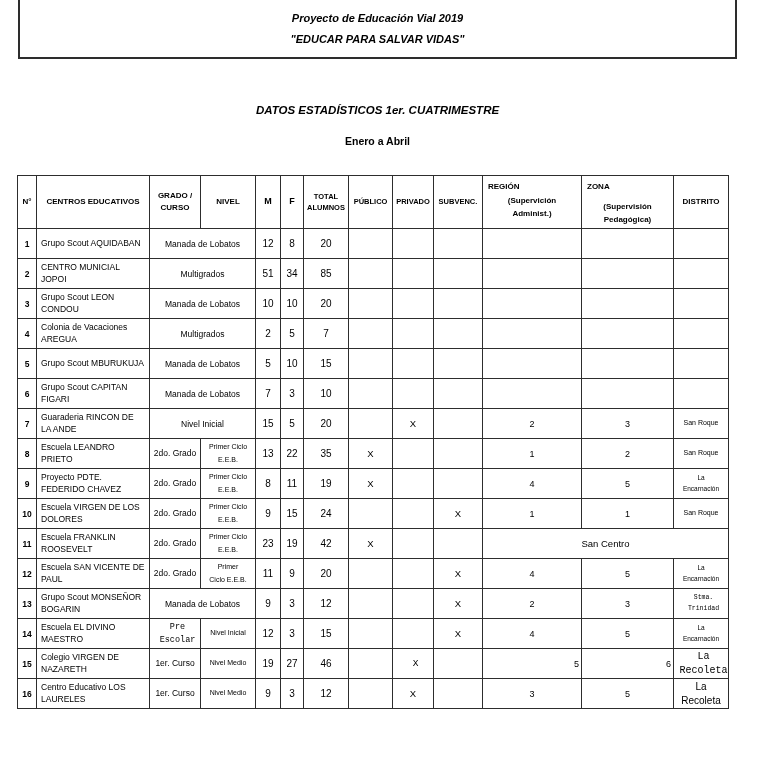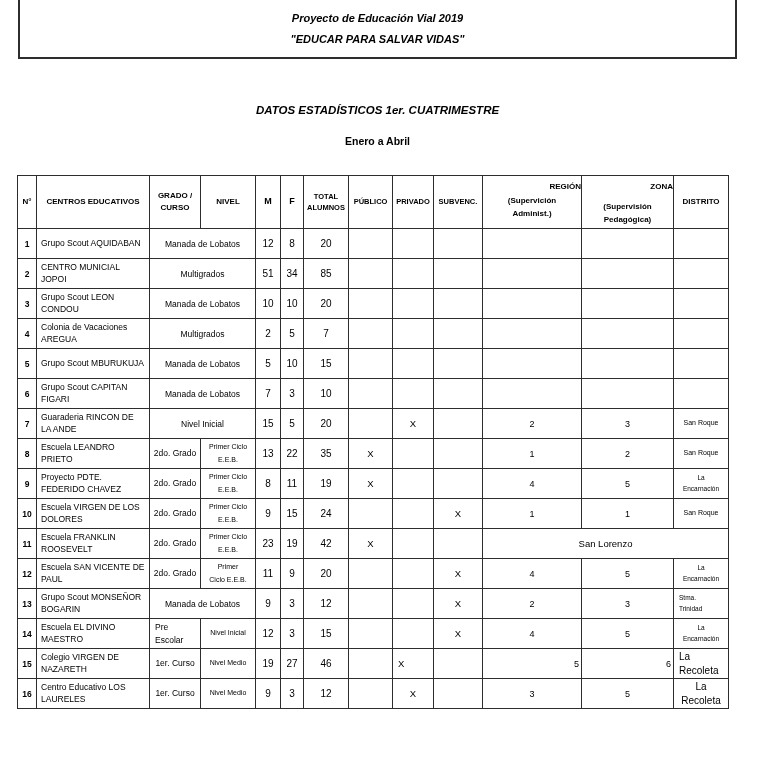--- a/index.html
+++ b/index.html
@@ -37,38 +37,38 @@
     overflow:hidden; vertical-align:middle;
   }
   thead tr { height:53px; }
   tbody tr { height:30px; }
   .pre { white-space:pre-line; }
   
   .h  { font-weight:bold; font-size:8px; text-align:center; line-height:1.5; }
   .h-lg { font-size:9px; }
   .h-sm { font-size:7.5px; }
   .h-top { vertical-align:top; }
-  .hline { text-align:right; padding:5px 0 0 5px; font-size:8px; font-weight:bold; }
+  .hline { text-align:left; padding:5px 0 0 5px; font-size:8px; font-weight:bold; }
   .hsub  { text-align:center; font-size:8px; font-weight:bold; line-height:1.6; }
   .hsub.gap { margin-top:8px; }
   .hsub.gap2 { margin-top:2px; }
   
   .c-n      { font-weight:bold; font-size:8.5px; text-align:center; }
   .c-name   { font-size:8.5px; text-align:left; padding:2px 3px 2px 4px; line-height:1.3;margin-left:28px; }
   .c-merged { font-size:8.5px; text-align:center;margin-top:20px; }
   .c-grado  { font-size:8.5px; text-align:center; white-space:pre-line; line-height:1.5; }
   .c-nivel  { font-size:7px;  text-align:center; white-space:pre-line; line-height:1.8; }
   .c-num    { font-size:10px; text-align:center; }
   .c-x      { font-size:9.5px; text-align:center; }
   .c-rnum   { font-size:9px;  text-align:center; }
   .c-rzd    { font-size:9.5px; text-align:center; }
   .c-distrito { font-size:7px; text-align:center; white-space:pre-line; line-height:1.55; }
   .xs { font-size:6.5px; }
   .md { font-size:10px; line-height:1.4; }
-  .al { text-align:left; padding-left:5px; }
+  .al { text-align:center; padding-left:5px;font-family:Liberation Mono, monospace; }
   .ar { text-align:right; padding-right:2px; }
   .c-void { border:none; }
 </style>
 </head>
 <body>
 
 <div class="title-box">
   <div class="title-line">Proyecto de Educación Vial 2019</div>
   <div class="title-line">"EDUCAR PARA SALVAR VIDAS"</div>
 </div>
@@ -272,21 +272,21 @@
         <td class="c-name">Escuela FRANKLIN ROOSEVELT</td>
         <td class="c-grado">2do. Grado</td>
         <td class="c-nivel">Primer Ciclo
 E.E.B.</td>
         <td class="c-num">23</td>
         <td class="c-num">19</td>
         <td class="c-num">42</td>
         <td class="c-x">X</td>
         <td class="c-x"></td>
         <td class="c-x"></td>
-        <td class="c-rzd" colspan="3">San Lorenzo</td>
+        <td class="c-rzd" colspan="3">San Centro</td>
       </tr>
       <tr>
         <td class="c-n">12</td>
         <td class="c-name">Escuela SAN VICENTE DE PAUL</td>
         <td class="c-grado">2do. Grado</td>
         <td class="c-nivel">Primer
 Ciclo E.E.B.</td>
         <td class="c-num">11</td>
         <td class="c-num">9</td>
         <td class="c-num">20</td>

